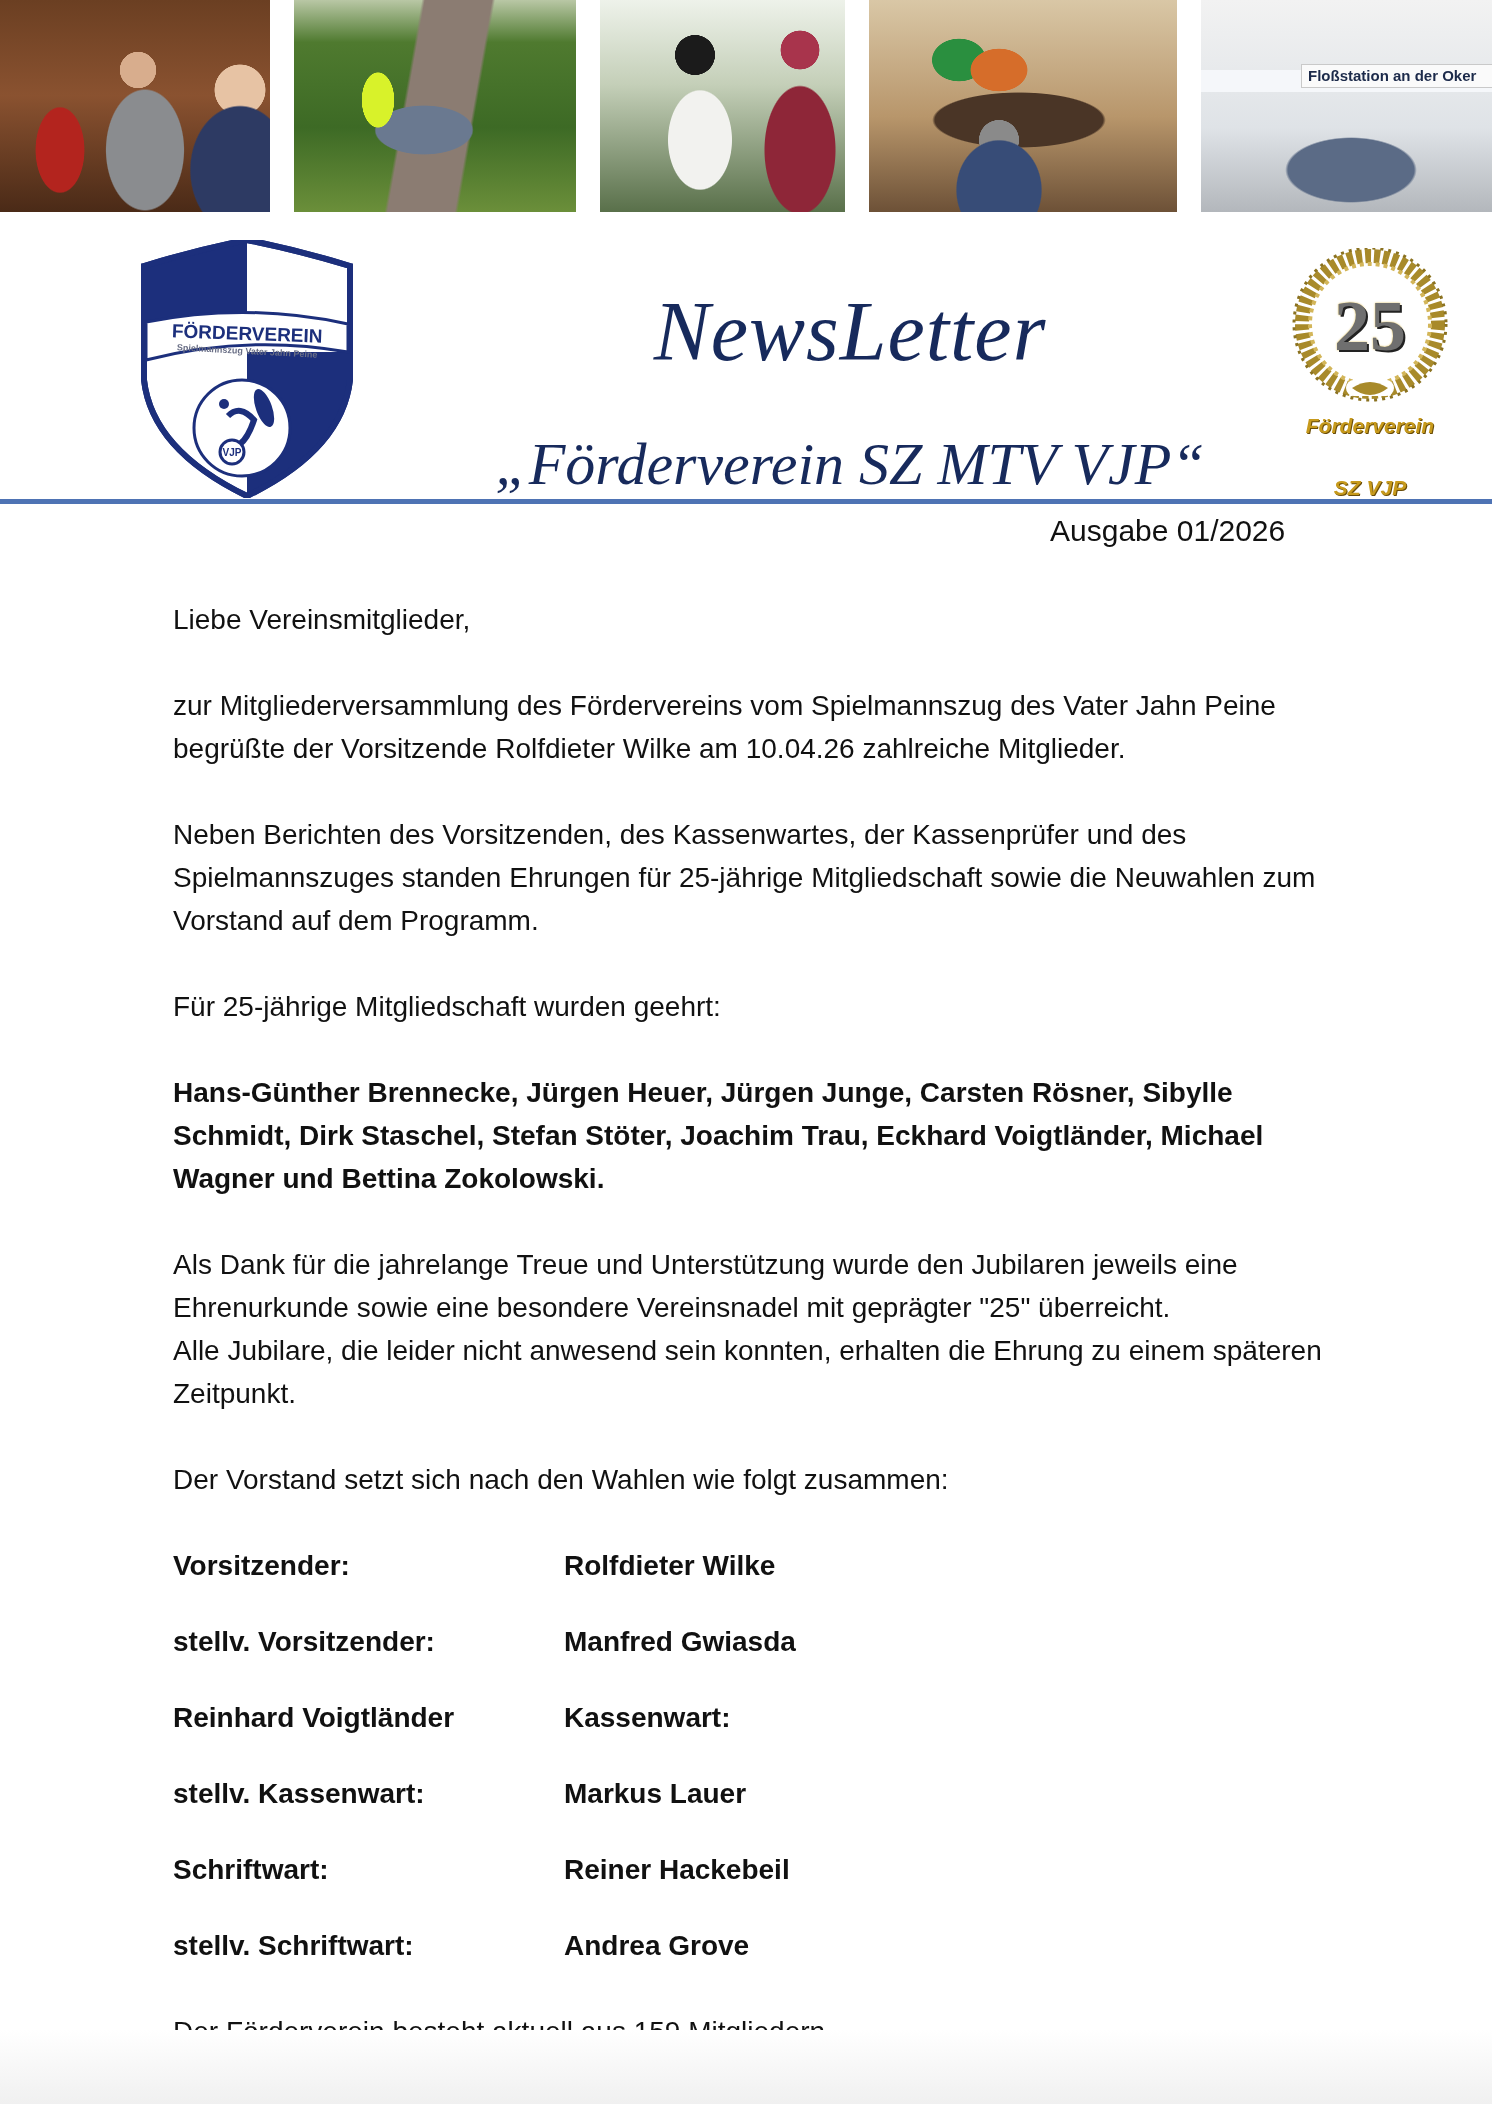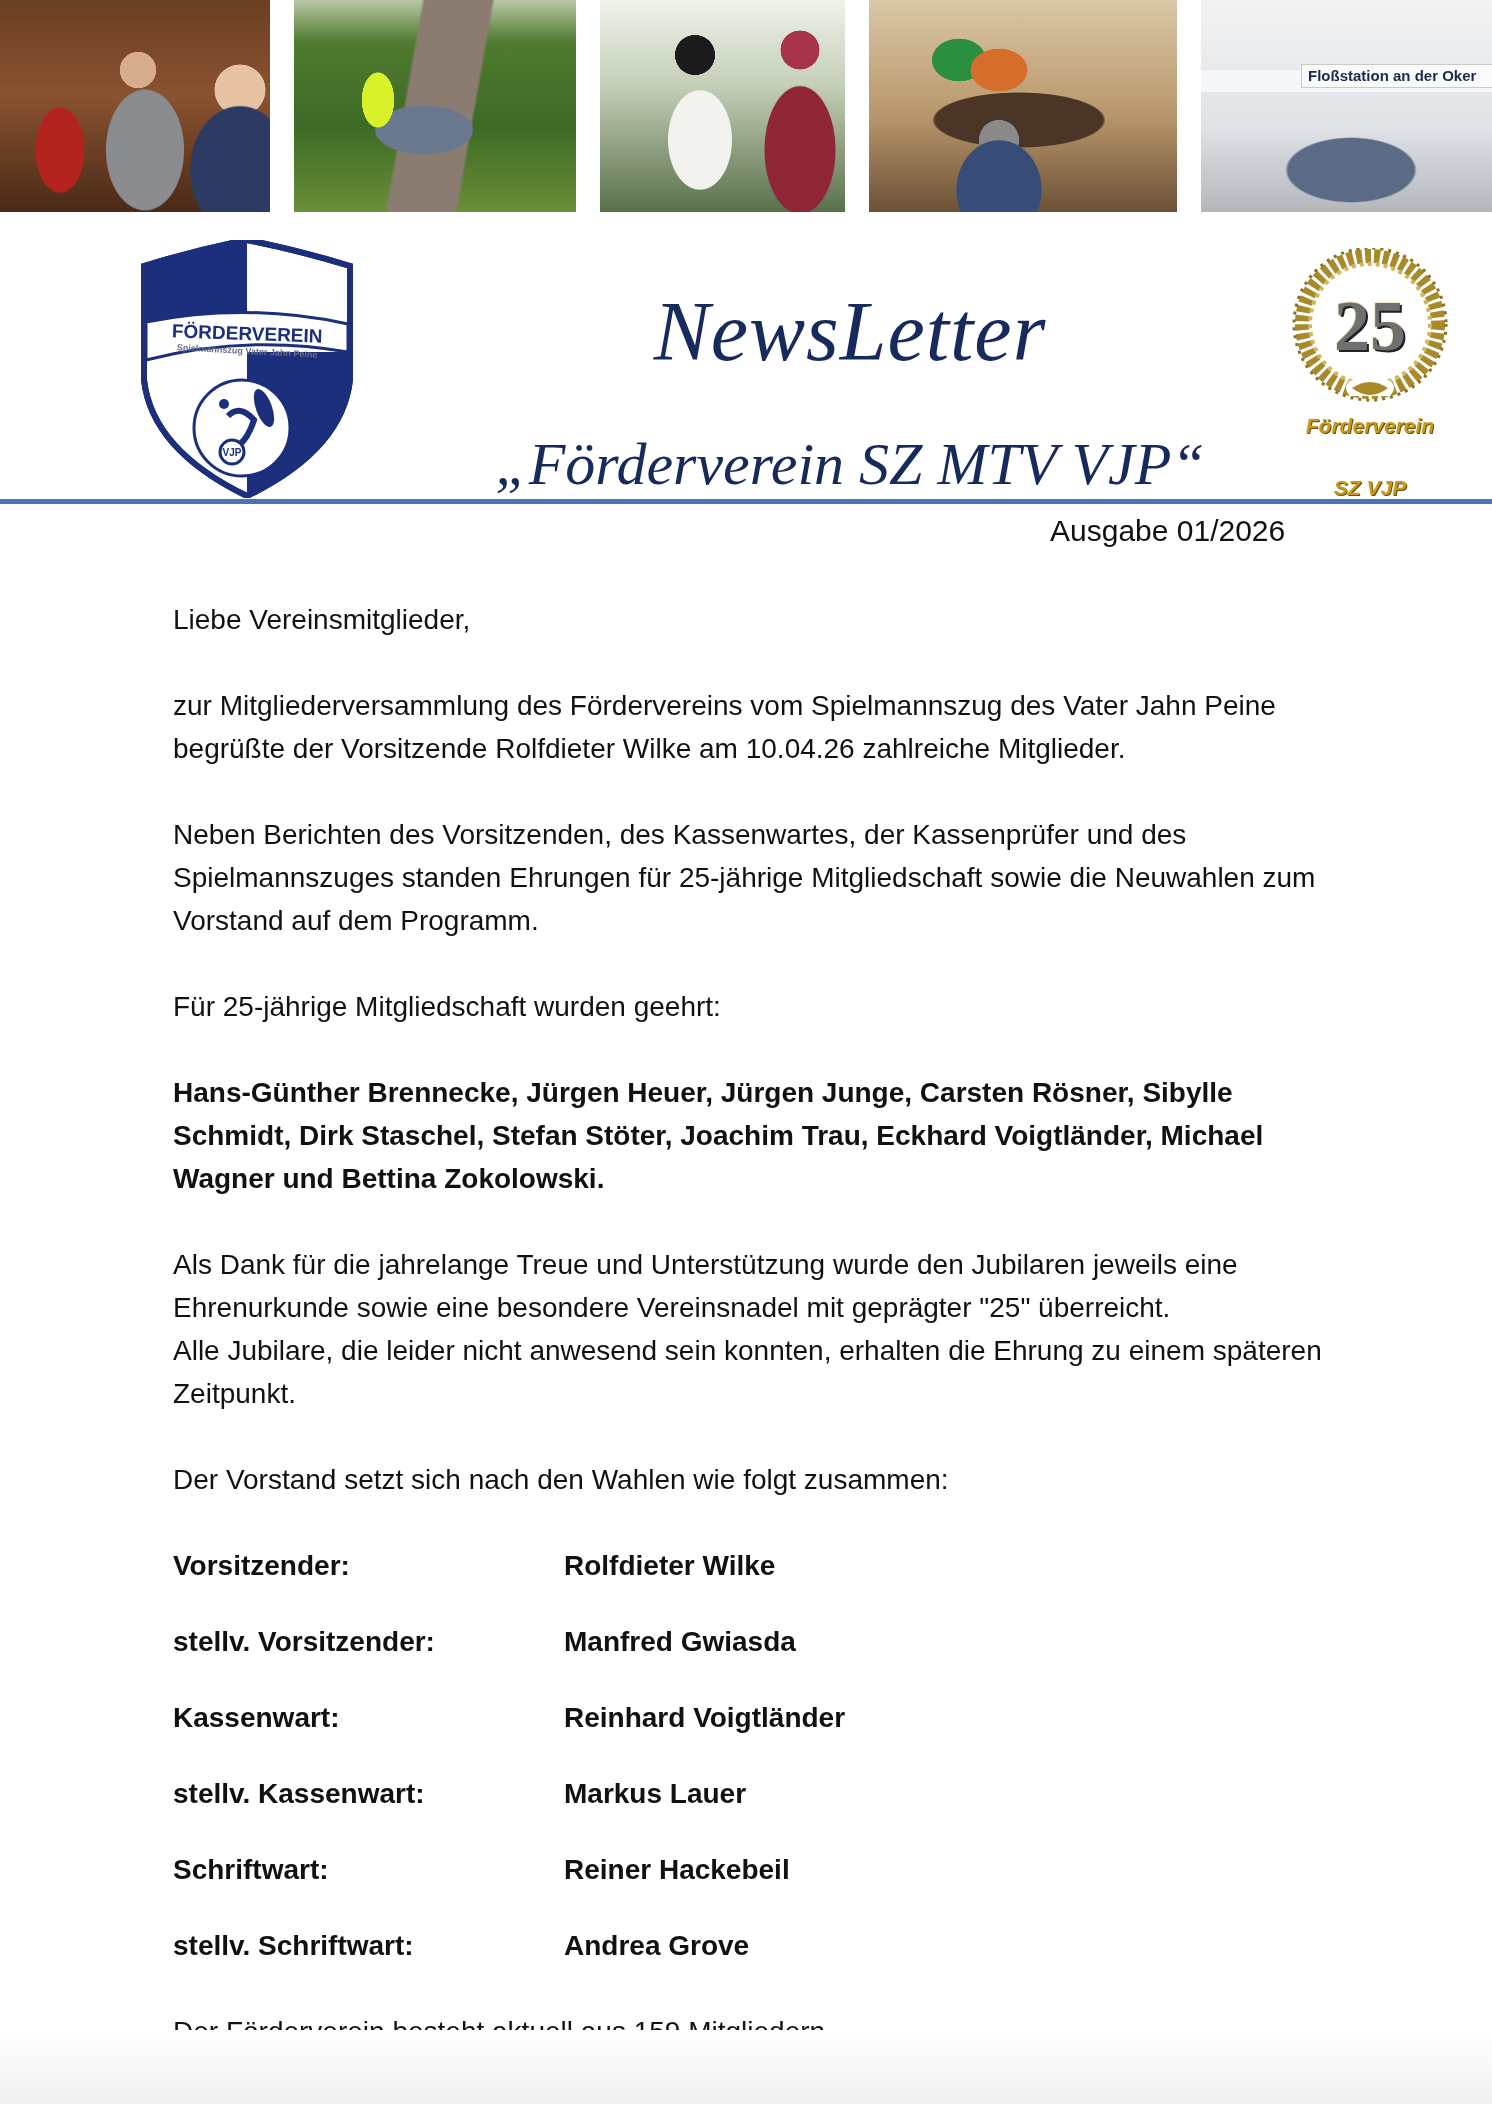--- a/index.html
+++ b/index.html
@@ -149,22 +149,22 @@
   <p>Als Dank für die jahrelange Treue und Unterstützung wurde den Jubilaren jeweils eine Ehrenurkunde sowie eine besondere Vereinsnadel mit geprägter "25" überreicht.</p>
   <p>Alle Jubilare, die leider nicht anwesend sein konnten, erhalten die Ehrung zu einem späteren Zeitpunkt.</p>
   <div class="gap"></div>
   <p>Der Vorstand setzt sich nach den Wahlen wie folgt zusammen:</p>
   <div class="gap"></div>
   <div class="board">
     <span>Vorsitzender:</span>
     <span>Rolfdieter Wilke</span>
     <span>stellv. Vorsitzender:</span>
     <span>Manfred Gwiasda</span>
+    <span>Reinhard Voigtländer</span>
     <span>Kassenwart:</span>
-    <span>Reinhard Voigtländer</span>
     <span>stellv. Kassenwart:</span>
     <span>Markus Lauer</span>
     <span>Schriftwart:</span>
     <span>Reiner Hackebeil</span>
     <span>stellv. Schriftwart:</span>
     <span>Andrea Grove</span>
   </div>
   <div class="gap"></div>
   <p>Der Förderverein besteht aktuell aus 159 Mitgliedern.</p>
 </div>

